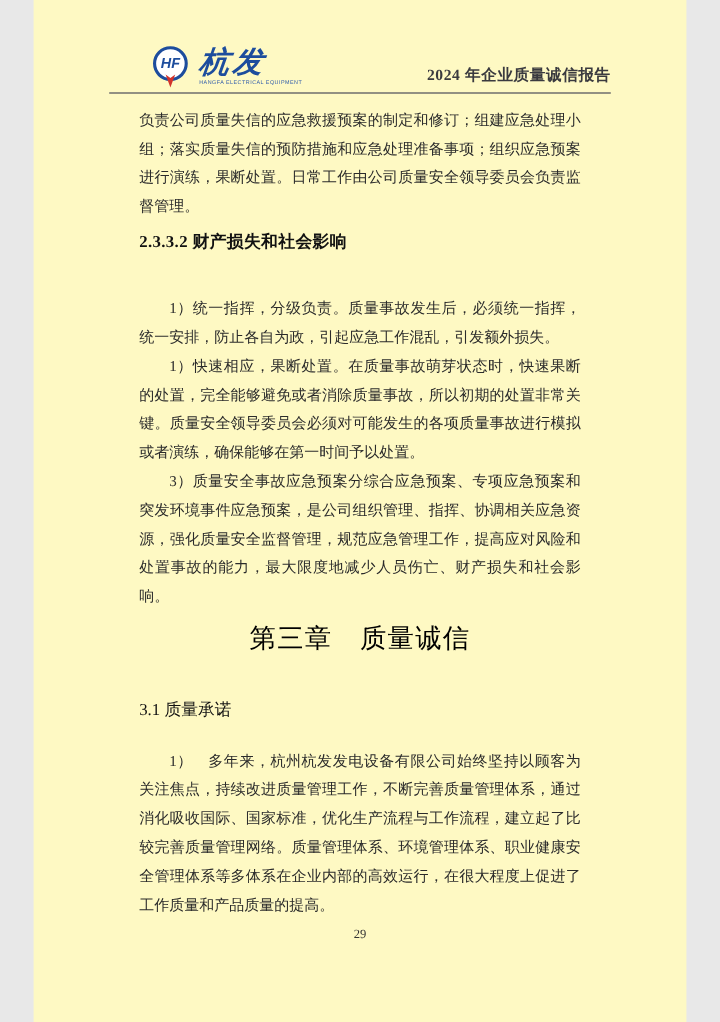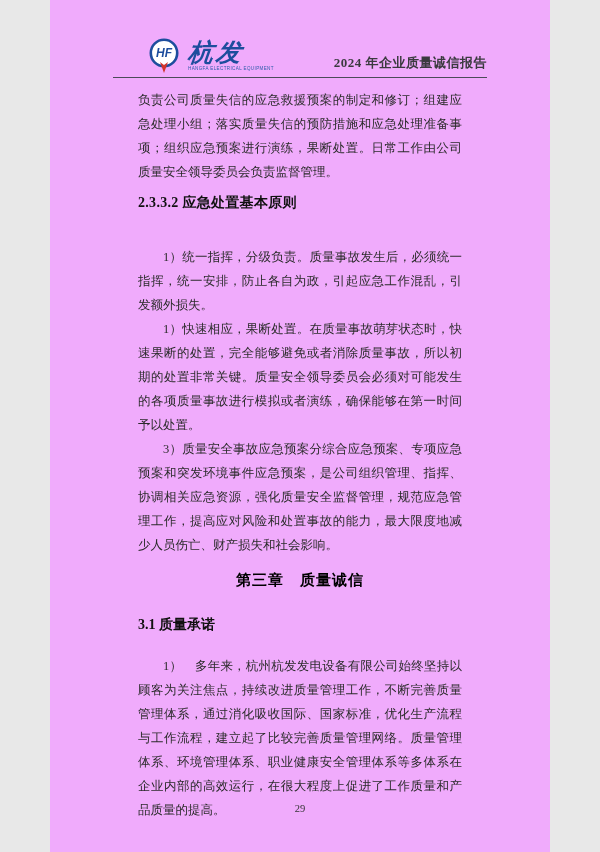--- a/index.html
+++ b/index.html
@@ -1,21 +1,21 @@
 <!DOCTYPE html>
 <html lang="zh"><head>
 <meta charset="utf-8">
 <style>
   * { margin: 0; padding: 0; box-sizing: border-box; }
   html, body { background: #e8e8e8; }
   .page {
-    width: 500px;
+    width: 544px;
     height: 852px;
     margin: 0 auto;
-    background: #f0abfc;
+    background: #fef9c3;
     position: relative;
     font-family: "Liberation Serif", "DejaVu Serif", serif;
     color: #2b2b2b;
     overflow: hidden;
   }
   
   .header {
     margin: 0 63px;
     padding-top: 38px;
     padding-bottom: 3px;
@@ -72,38 +72,38 @@
     font-size: 14px;
     line-height: 19px;
     font-weight: bold;
     color: #111111;
     letter-spacing: 0.3px;
   }
   .first-after-heading { margin-top: 33px; }
   .chapter-title {
     margin-top: 8px;
     text-align: center;
-    font-size: 15px;
+    font-size: 22px;
     line-height: 30px;
-    font-weight: bold;
+    font-weight: normal;
     color: #000000;
     letter-spacing: 1px;
   }
   .sub-heading {
-    margin-top: 20px;
+    margin-top: 36px;
     font-size: 14px;
     line-height: 19px;
-    font-weight: bold;
+    font-weight: normal;
     color: #111111;
   }
   .first-after-sub { margin-top: 20px; }
   
   .footer {
     position: absolute;
-    bottom: 36px;
+    bottom: 65px;
     left: 0;
     width: 100%;
     text-align: center;
   }
   .page-number {
     font-size: 10.5px;
     color: #333333;
     font-family: "Liberation Serif", "DejaVu Serif", serif;
   }
 </style>
@@ -124,21 +124,21 @@
         <div class="brand-caption">HANGFA ELECTRICAL EQUIPMENT</div>
       </div>
     </div>
     <div class="header-title">2024 年企业质量诚信报告</div>
   </div>
 
   <div class="main">
 
     <p class="intro-paragraph">负责公司质量失信的应急救援预案的制定和修订；组建应急处理小组；落实质量失信的预防措施和应急处理准备事项；组织应急预案进行演练，果断处置。日常工作由公司质量安全领导委员会负责监督管理。</p>
 
-    <h2 class="section-heading">2.3.3.2 应急处置基本原则</h2>
+    <h2 class="section-heading">2.3.3.2 财产损失和社会影响</h2>
 
     <p class="p-indent first-after-heading">1）统一指挥，分级负责。质量事故发生后，必须统一指挥，统一安排，防止各自为政，引起应急工作混乱，引发额外损失。</p>
     <p class="p-indent">1）快速相应，果断处置。在质量事故萌芽状态时，快速果断的处置，完全能够避免或者消除质量事故，所以初期的处置非常关键。质量安全领导委员会必须对可能发生的各项质量事故进行模拟或者演练，确保能够在第一时间予以处置。</p>
     <p class="p-indent">3）质量安全事故应急预案分综合应急预案、专项应急预案和突发环境事件应急预案，是公司组织管理、指挥、协调相关应急资源，强化质量安全监督管理，规范应急管理工作，提高应对风险和处置事故的能力，最大限度地减少人员伤亡、财产损失和社会影响。</p>
 
     <h1 class="chapter-title">第三章　质量诚信</h1>
 
     <h2 class="sub-heading">3.1 质量承诺</h2>
 
     <p class="p-indent first-after-sub">1）　多年来，杭州杭发发电设备有限公司始终坚持以顾客为关注焦点，持续改进质量管理工作，不断完善质量管理体系，通过消化吸收国际、国家标准，优化生产流程与工作流程，建立起了比较完善质量管理网络。质量管理体系、环境管理体系、职业健康安全管理体系等多体系在企业内部的高效运行，在很大程度上促进了工作质量和产品质量的提高。</p>

